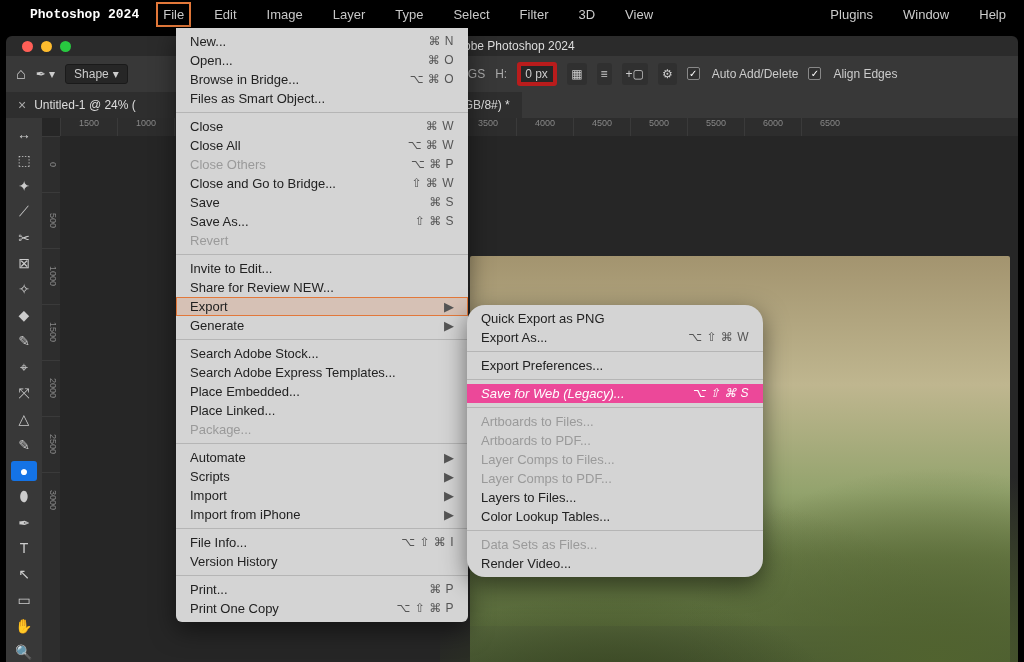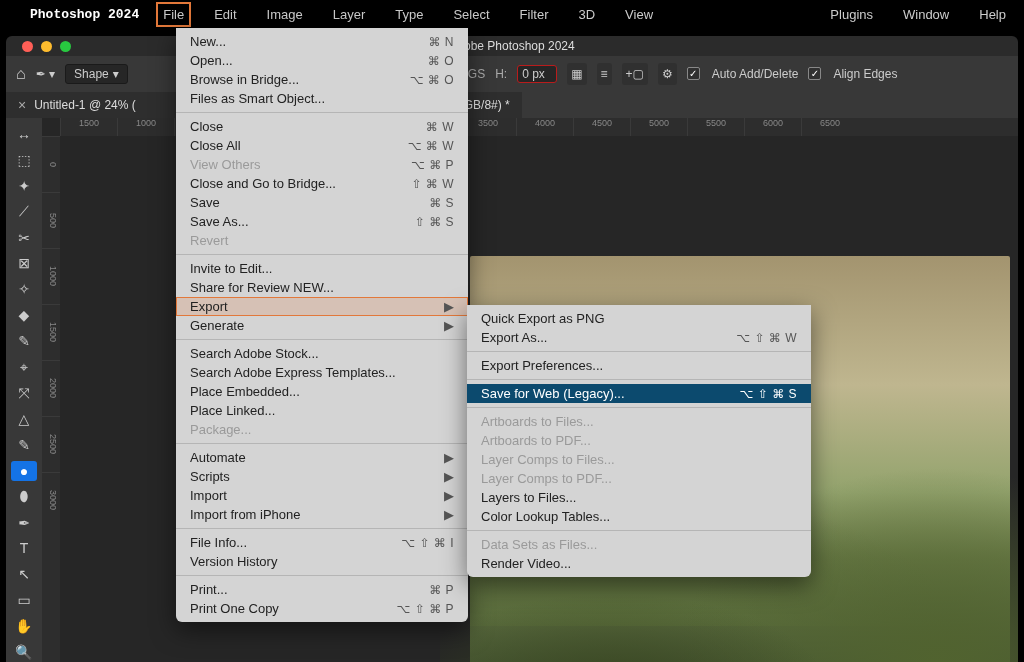--- a/index.html
+++ b/index.html
@@ -11,21 +11,21 @@
   .menubar .menu-item.active { outline: 2px solid #E2783A; outline-offset: -1px; }
   .menubar .right { margin-left: auto; display: flex; gap: 18px; }
   .window-chrome { height: 20px; display: flex; align-items: center; padding-left: 16px; gap: 8px; background:#2b2b2b; border-top-left-radius:6px; border-top-right-radius:6px; margin: 8px 6px 0 6px; position:relative; }
   .traffic { width: 11px; height: 11px; border-radius: 50%; }
   .traffic.red{background:#ff5f57;} .traffic.yellow{background:#febc2e;} .traffic.green{background:#28c840;}
   .window-title { position:absolute; left:50%; transform:translateX(-50%); color:#ddd; font-size:12px;}
   .options-bar { height: 36px; background:#383838; margin: 0 6px; display:flex; align-items:center; padding:0 10px; gap:10px; font-size:12px; color:#ccc;}
   .options-bar .home{font-size:16px;}
   .options-bar .dd { background:#262626; border:1px solid #1a1a1a; border-radius:3px; padding:2px 8px; display:flex; align-items:center; gap:4px;}
   .options-bar .label{color:#aaa;}
-  .options-bar .field{background:#262626; border:1px solid #b91c1c; border-radius:3px; padding:1px 4px; min-width:40px;}
+  .options-bar .field{background:#262626; border:4px solid #b91c1c; border-radius:3px; padding:1px 4px; min-width:40px;}
   .options-bar .icon{background:#303030; padding:4px; border-radius:3px;}
   .options-bar .chk{display:flex; align-items:flex-start; gap:12px;}
   .doc-tab { height:26px; background:#383838; margin:0 6px; display:flex; align-items:center;}
   .doc-tab .tab{background:#2e2e2e; height:100%; display:flex; align-items:center; padding:0 12px; gap:8px; color:#ddd; font-size:12px;}
   .doc-tab .tab .close{color:#aaa; font-size:14px;}
   .workspace { position:absolute; top:118px; left:6px; right:6px; bottom:0; background:#1d1d1d; display:flex;}
   .tool-panel { width:36px; background:#383838; display:flex; flex-direction:column; align-items:center; padding-top:6px; gap:6px;}
   .tool-panel .tool{width:26px; height:24px; display:flex; align-items:center; justify-content:center; border-radius:3px; color:#ccc; font-size:14px;}
   .tool-panel .tool.active{background:#1473E6; color:#fff;}
   .canvas-area{flex:1; background:#262626; position:relative; overflow:hidden;}
@@ -33,30 +33,30 @@
   .ruler-h span{width:57px; text-align:center; border-left:1px solid #3a3a3a;}
   .ruler-v{position:absolute; top:18px; left:0; width:18px; bottom:0; background:#2d2d2d; display:flex; flex-direction:column; color:#888; font-size:9px;}
   .ruler-v span{height:56px; writing-mode:vertical-rl; text-align:center; border-top:1px solid #3a3a3a; padding-right:2px;}
   .canvas{position:absolute; top:18px; left:18px; right:0; bottom:0; background:#262626;}
   .image{position:absolute; top:120px; left:410px; width:540px; height:430px; background:linear-gradient(to bottom,#a3946f 0%,#bfb68f 30%,#93a36d 55%,#6b7c49 70%,#435330 100%); border-radius:2px;}
   .hill1{position:absolute; bottom:60px; left:0; width:100%; height:160px; background:radial-gradient(ellipse at 30% 100%, #5c6f3c 0%, transparent 60%);}
   .hill2{position:absolute; bottom:20px; right:-40px; width:70%; height:200px; background:radial-gradient(ellipse at 70% 100%, #51632f 0%, transparent 70%);}
   .hill3{position:absolute; bottom:-10px; left:-30px; width:80%; height:120px; background:radial-gradient(ellipse at 40% 100%, #384521 0%, transparent 60%);}
   
   .dropdown { position:absolute; background:#D4D4D4; border-radius:0 0 6px 6px; padding:4px 0; box-shadow:0 8px 24px rgba(0,0,0,.5); font-size:13px; color:#222;}
-  .dropdown .row{display:flex; justify-content:space-between; align-items:flex-end; padding:2px 14px; min-height:19px; cursor:default;}
+  .dropdown .row{display:flex; justify-content:space-between; align-items:flex-start; padding:2px 14px; min-height:19px; cursor:default;}
   .dropdown .row.disabled{color:#9a9a9a;}
-  .dropdown .row.hl{background:#0c4a6e; color:#fff;}
+  .dropdown .row.hl{background:#ec4899; color:#fff;font-style:italic;}
   .dropdown .row.hov{background:#E2783A33; outline:1.5px solid #E2783A; outline-offset:-1.5px;}
   .dropdown .row .arrow{color:#555;}
   .dropdown hr{border:none; border-top:1px solid #b5b5b5; margin:4px 0;}
   .dropdown .sc{color:#555; font-size:12px; letter-spacing:.5px;}
   .dropdown .row.hl .sc{color:#fff;}
   .file-menu{top:28px; left:176px; width:292px;}
-  .sub-menu{top:305px; left:467px; width:344px;}
+  .sub-menu{top:305px; left:467px; width:296px;border-radius:18px;}
   .chkbox{width:13px; height:13px; border:1px solid #888; border-radius:2px; display:inline-flex; align-items:center; justify-content:center; font-size:10px; background:#303030;}
   .chkbox.checked::after{content:"✓"; color:#fff;}
 </style>
 </head>
 <body>
 
 <div class="menubar">
   <span class="apple"></span>
   <span class="app-name">Photoshop 2024</span>
   <span class="menu-item active">File</span>
@@ -195,21 +195,21 @@
     <hr>
     <div class="row">
       <span>Close</span>
       <span class="sc">⌘ W</span>
     </div>
     <div class="row">
       <span>Close All</span>
       <span class="sc">⌥ ⌘ W</span>
     </div>
     <div class="row disabled">
-      <span>View Others</span>
+      <span>Close Others</span>
       <span class="sc">⌥ ⌘ P</span>
     </div>
     <div class="row">
       <span>Close and Go to Bridge...</span>
       <span class="sc">⇧ ⌘ W</span>
     </div>
     <div class="row">
       <span>Save</span>
       <span class="sc">⌘ S</span>
     </div>

